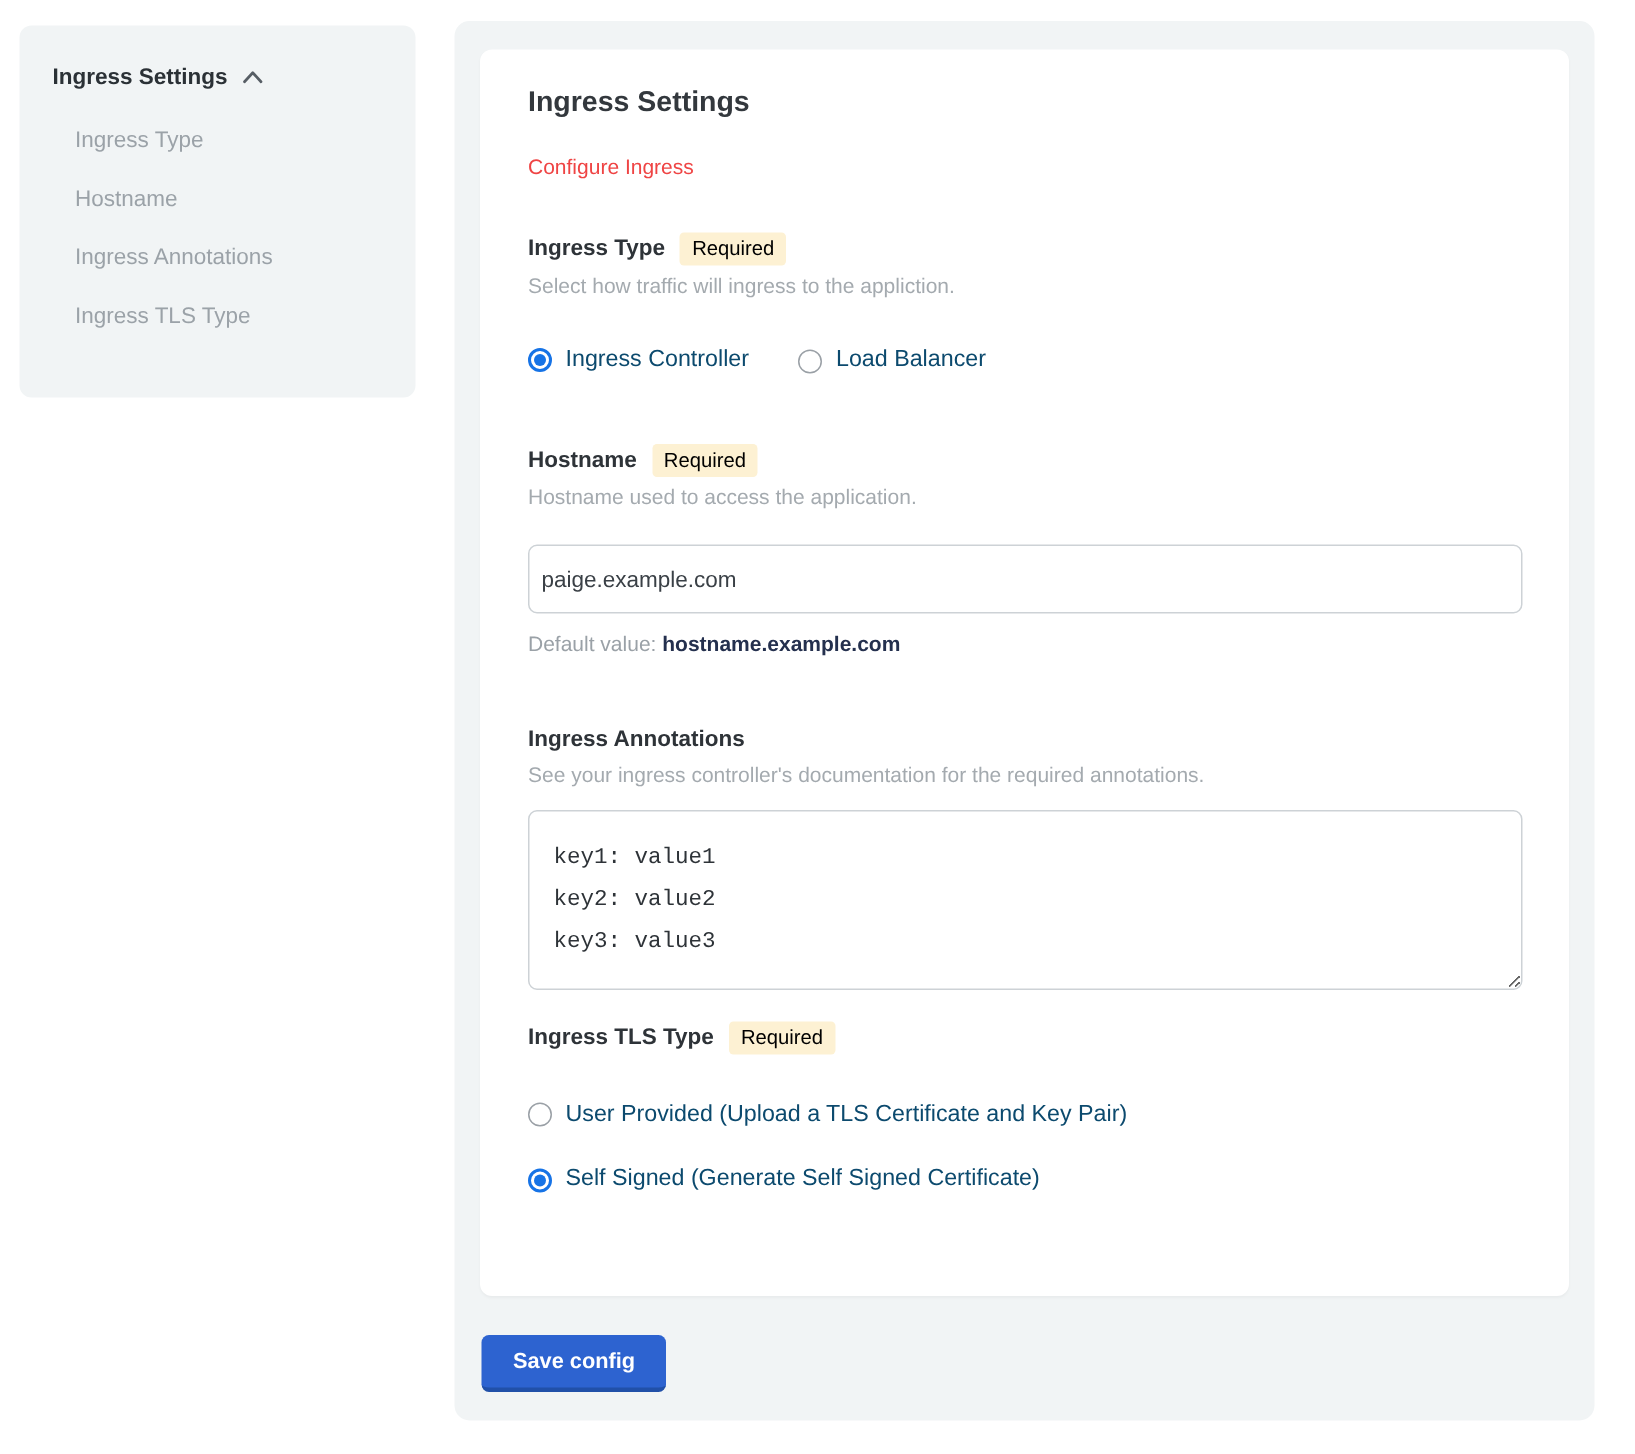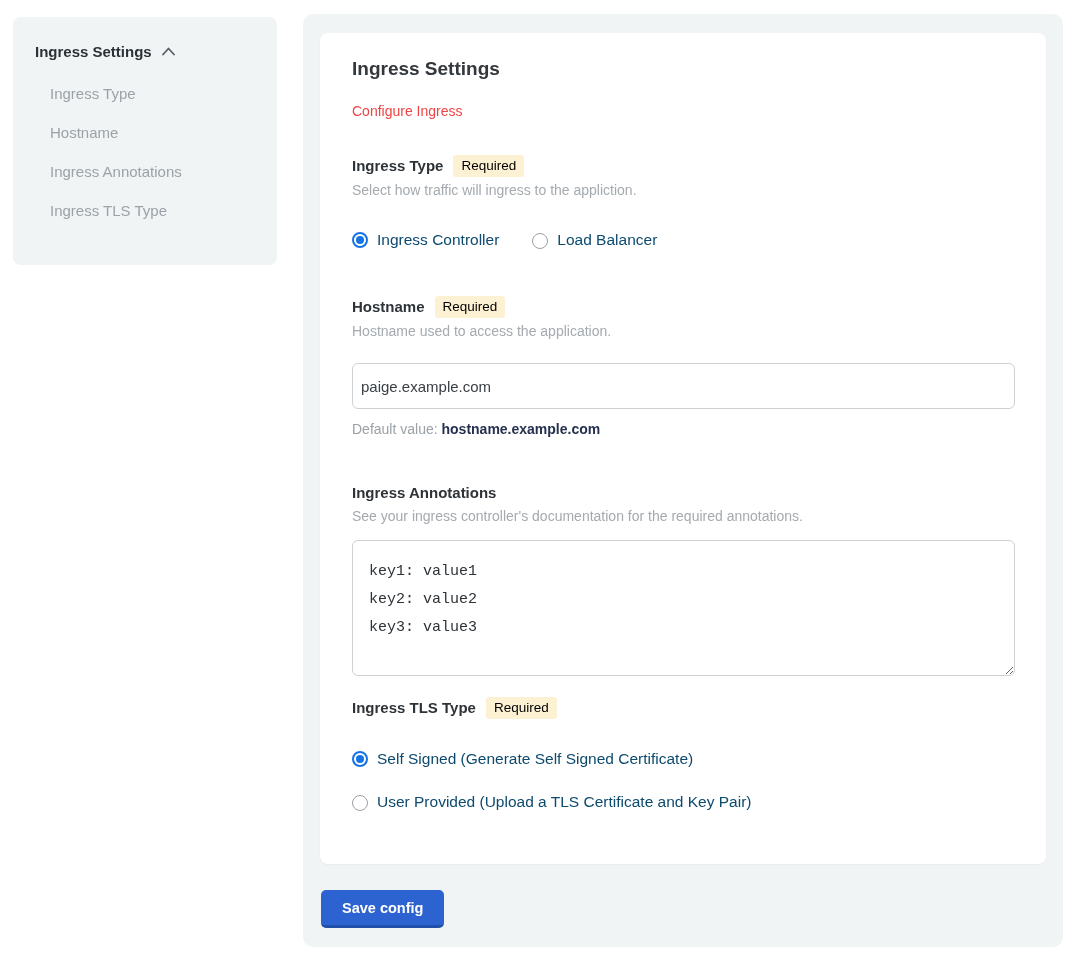--- a/index.html
+++ b/index.html
@@ -71,21 +71,21 @@
     margin-top:23px; width:663px; height:46px; display:block;
     border:1px solid #cdd2d6; border-radius:6px; background:#fff;
     padding:0 8px; font-size:15px; color:#3a4046;
     font-family:"Liberation Sans", sans-serif; outline:none;
   }
   .default-line { margin-top:11px; font-size:14px; line-height:18px; color:#9aa1a7; }
   .default-value { font-weight:700; color:#24304e; }
 
   
   .annotations-area {
-    margin-top:15px; width:663px; height:136px; display:block;
+    margin-top:15px; width:663px; height:120px; display:block;
     border:1px solid #cdd2d6; border-radius:6px; background:#fff;
     padding:17px 16px; font-size:15px; line-height:28px; color:#2e3338;
     font-family:"Liberation Mono", monospace; outline:none; resize:both;
   }
 
   
   .save-button {
     margin-top:26px; margin-left:1px; display:inline-block;
     background:#2d63d0; border:none; border-bottom:3px solid #2150a8;
     border-radius:5px; padding:10px 21px 9px 21px;
@@ -157,26 +157,26 @@
 key3: value3</textarea>
     </div>
 
     <div class="section-4">
       <div class="label-row">
         <span class="field-label">Ingress TLS Type</span>
         <span class="required-badge">Required</span>
       </div>
       <div class="radio-stack">
         <div class="radio-option">
+          <span class="radio-circle"></span>
+          <span class="radio-label">User Provided (Upload a TLS Certificate and Key Pair)</span>
+        </div>
+        <div class="radio-option">
           <span class="radio-circle on"></span>
           <span class="radio-label">Self Signed (Generate Self Signed Certificate)</span>
-        </div>
-        <div class="radio-option">
-          <span class="radio-circle"></span>
-          <span class="radio-label">User Provided (Upload a TLS Certificate and Key Pair)</span>
         </div>
       </div>
     </div>
 
   </div>
 
   <button class="save-button">Save config</button>
 </section>
 
 </body></html>

